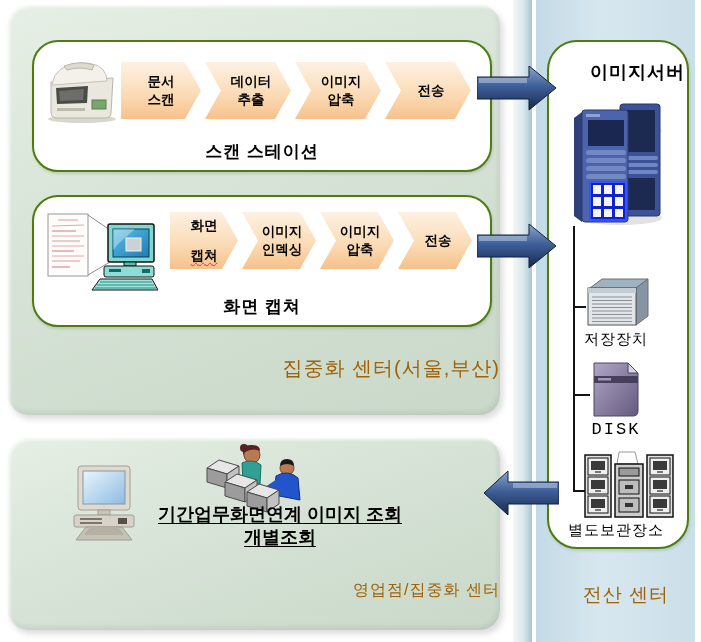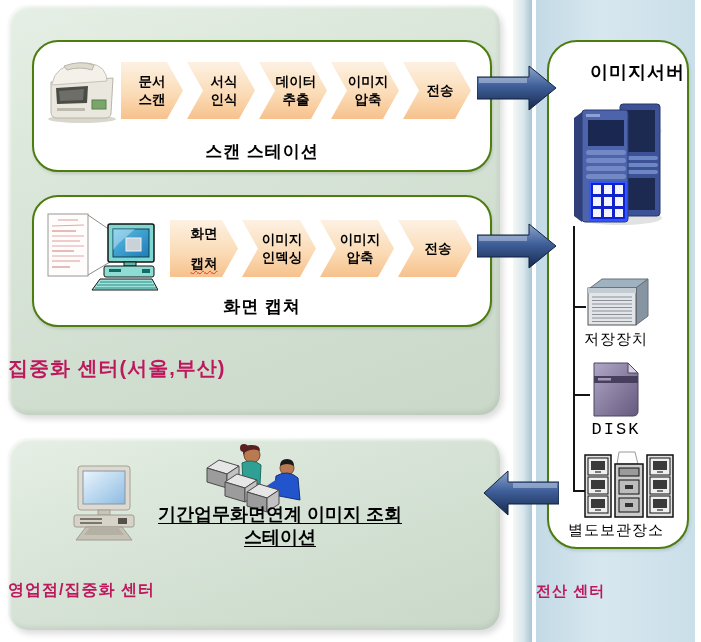--- a/index.html
+++ b/index.html
@@ -26,36 +26,36 @@
   #box-scan{left:32px;top:40px;width:456px;height:128px;}
   #box-capture{left:32px;top:195px;width:456px;height:128px;}
   #box-server{left:547px;top:40px;width:138px;height:505px;border-radius:30px;}
 
   .box-title{position:absolute;left:0;right:0;bottom:7px;text-align:center;
     font-size:17px;font-weight:bold;letter-spacing:1px;}
 
   
   .chev-row{position:absolute;display:flex;gap:4px;}
   #chev-row-scan{left:121px;top:62px;width:350px;height:57px;}
-  #chev-row-capture{left:170px;top:220px;width:302px;height:57px;}
+  #chev-row-capture{left:170px;top:212px;width:302px;height:57px;}
   .chev{flex:1 1 0;display:flex;flex-direction:column;justify-content:center;align-items:center;
     background:linear-gradient(180deg,#fdf1e3 0%,#fbdcb7 55%,#f6c18c 100%);
     font-size:13.5px;font-weight:bold;line-height:1.32;text-align:center;
     clip-path:polygon(16px 50%,0 0,calc(100% - 16px) 0,100% 50%,calc(100% - 16px) 100%,0 100%);
     padding-left:6px;}
   .chev.first{clip-path:polygon(0 0,calc(100% - 16px) 0,100% 50%,calc(100% - 16px) 100%,0 100%);padding-left:0;}
   .wavy{text-decoration:underline;text-decoration-style:wavy;text-decoration-color:#f03030;
     text-decoration-thickness:1px;text-underline-offset:2px;margin-top:12px;}
 
   
-  .navy-label{position:absolute;text-align:left;color:#be185d;font-weight:bold;
+  .navy-label{position:absolute;text-align:right;color:#a16207;font-weight:normal;
     font-size:20px;letter-spacing:1px;}
   #label-top-panel{left:8px;width:492px;top:355px;}
   #label-bottom-panel{left:8px;width:492px;top:580px;font-size:16px;}
-  #label-datacenter{left:536px;width:133px;top:582px;font-size:15px;}
+  #label-datacenter{left:536px;width:133px;top:582px;font-size:19px;}
 
   
   .rc-label{position:absolute;left:547px;width:138px;text-align:center;
     font-size:15px;font-weight:normal;letter-spacing:1px;}
   #server-title{position:absolute;left:547px;width:138px;top:60px;text-align:right;
     font-size:18px;font-weight:bold;letter-spacing:1px;}
   #disk-label{font-family:"Liberation Mono","DejaVu Sans Mono",monospace;font-size:17px;letter-spacing:2px;}
   .line{position:absolute;background:#141414;}
 
   
@@ -88,24 +88,20 @@
       <path d="M17 35 L42 33 L41 44 L18 45 Z" fill="#6e6e68"></path>
       <rect x="50" y="44" width="14" height="9" fill="#79a669" stroke="#5b8050"></rect>
       <rect x="15" y="52" width="28" height="3" fill="#bdbab0"></rect>
     </svg>
   </div>
 
   <div class="chev-row" id="chev-row-scan">
     <div class="chev first">
       <div>문서</div>
       <div>스캔</div>
-    </div>
-    <div class="chev">
-      <div>서식</div>
-      <div>인식</div>
     </div>
     <div class="chev">
       <div>데이터</div>
       <div>추출</div>
     </div>
     <div class="chev">
       <div>이미지</div>
       <div>압축</div>
     </div>
     <div class="chev">
@@ -217,21 +213,21 @@
         <polygon points="42,46 54,38 54,52 42,60" fill="#c2c2c2"></polygon>
         <polygon points="44,50 56,42 76,48 64,56" fill="#e6e6e6"></polygon>
         <polygon points="44,50 64,56 64,70 44,64" fill="#9c9c9c"></polygon>
         <polygon points="64,56 76,48 76,62 64,70" fill="#c2c2c2"></polygon>
       </g>
     </svg>
   </div>
 
   <div id="query-text">
     <div class="u">기간업무화면연계 이미지 조회</div>
-    <div class="u">스테이션</div>
+    <div class="u">개별조회</div>
   </div>
 
   <div class="navy-label" id="label-bottom-panel">영업점/집중화 센터</div>
 
   <div class="white-box" id="box-server"></div>
   <div id="server-title">이미지서버</div>
 
   <div class="abs" style="left:562px;top:98px;">
     <svg width="104" height="128" viewBox="0 0 104 128">
       <ellipse cx="58" cy="120" rx="42" ry="7" fill="#e2e2e2"></ellipse>

